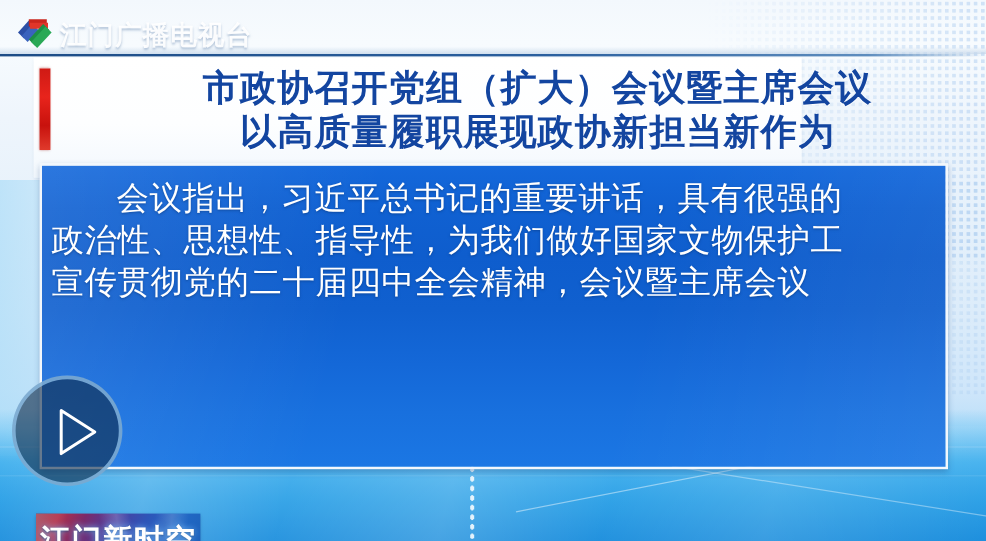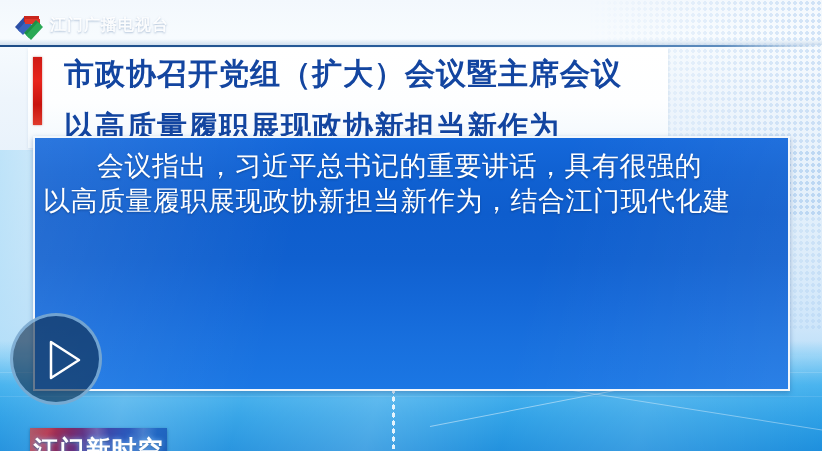--- a/index.html
+++ b/index.html
@@ -91,46 +91,46 @@
   }
   .top-rule-soft{
     position:absolute;left:0;right:0;top:39px;height:6px;
     background:linear-gradient(to bottom, rgba(210,225,240,0), rgba(196,214,233,.75));
   }
 
   .logo{position:absolute;left:12px;top:13px;width:290px;height:30px;}
   .logo-mark{position:absolute;left:0;top:0;width:36px;height:30px;}
   .logo-text{
     position:absolute;left:38px;top:2px;
-    font-size:16px;font-weight:bold;letter-spacing:1px;
+    font-size:22px;font-weight:bold;letter-spacing:1px;
     color:rgba(255,255,255,.93);
     text-shadow:0 1px 2px rgba(120,150,185,.55);
     white-space:nowrap;
   }
 
   
   .redbar{
     position:absolute;left:33px;top:57px;width:9px;height:68px;
     background:linear-gradient(to bottom,#cf1a14 0%,#e8241c 35%,#c8120d 70%,#e03a2c 100%);
     box-shadow:0 0 2px rgba(150,20,15,.5);
   }
   .title-wrap{
-    position:absolute;left:64px;top:56px;width:740px;
-    text-align:left;
+    position:absolute;left:78px;top:56px;width:740px;
+    text-align:center;
   }
   .title-line{
     color:#1345a0;
     font-weight:bold;
     font-size:30px;
     line-height:36px;
     letter-spacing:1px;
     white-space:nowrap;
     text-shadow:0 1px 0 rgba(255,255,255,.9);
   }
-  .title-line.l2{margin-top:17px;}
+  .title-line.l2{margin-top:1px;}
 
   
   .content-box{
     position:absolute;left:33px;top:136px;width:757px;height:255px;
     background:
       linear-gradient(to bottom,
         #1468db 0%,
         #1061d2 14%,
         #0e5dcd 30%,
         #1060cf 48%,
@@ -259,21 +259,22 @@
   <div class="redbar"></div>
   <div class="title-wrap">
     <div class="title-line l1">市政协召开党组（扩大）会议暨主席会议</div>
     <div class="title-line l2">以高质量履职展现政协新担当新作为</div>
   </div>
 
   <div class="content-box">
     <div class="content-sheen"></div>
     <div class="content-text">
       <div class="body-line indent">会议指出，习近平总书记的重要讲话，具有很强的</div>
-      <div class="body-line">以高质量履职展现政协新担当新作为，结合江门现代化建</div>
+      <div class="body-line">政治性、思想性、指导性，为我们做好国家文物保护工</div>
+      <div class="body-line">宣传贯彻党的二十届四中全会精神，会议暨主席会议</div>
     </div>
   </div>
 
   <div class="play-btn">
     <div class="play-tri">
       <svg width="40" height="44" viewBox="0 0 40 44">
         <path d="M7 4 L35 22 L7 40 Z" fill="none" stroke="#ffffff" stroke-width="2.5" stroke-linejoin="round"></path>
       </svg>
     </div>
   </div>

